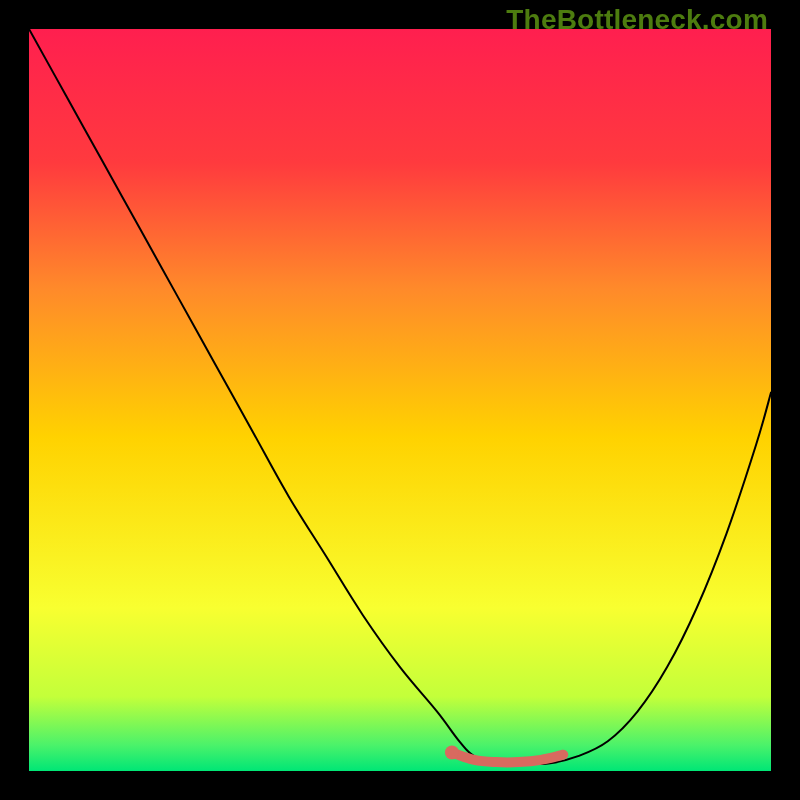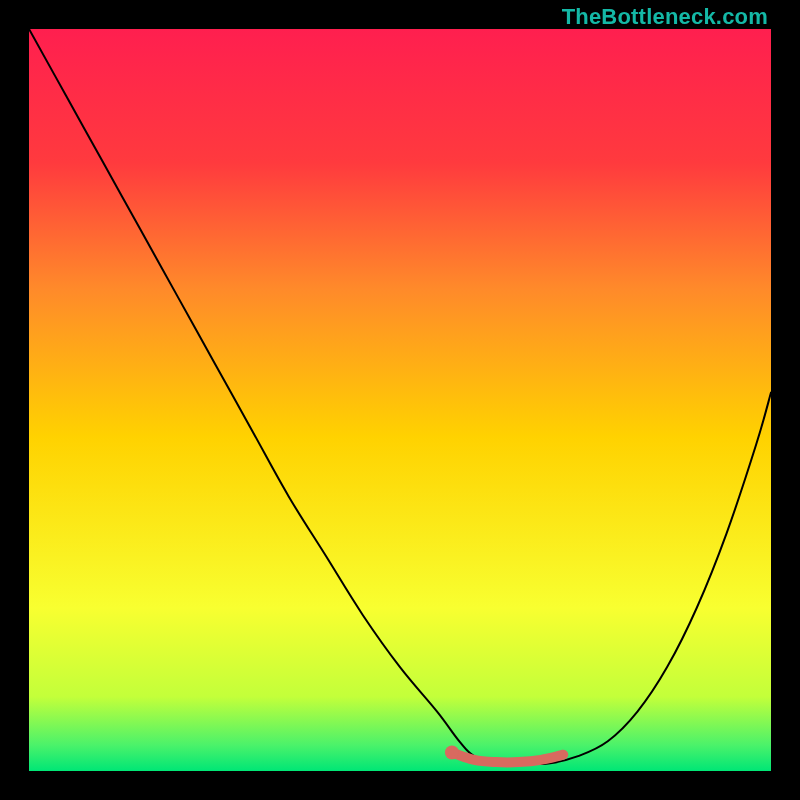--- a/index.html
+++ b/index.html
@@ -26,23 +26,23 @@
   }
   .gradient {
     position: absolute;
     left: 0; top: 0; right: 0; bottom: 0;
   }
   .watermark {
     position: absolute;
     top: 4px;
     right: 32px;
     font-family: Arial, Helvetica, sans-serif;
-    font-size: 22px;
+    font-size: 28px;
     font-weight: 600;
-    color: #14b8a6;
+    color: #4d7c0f;
     letter-spacing: 0.2px;
   }
   svg.curve {
     position: absolute;
     left: 0; top: 0;
     width: 742px;
     height: 742px;
     overflow: visible;
   }
 </style>

